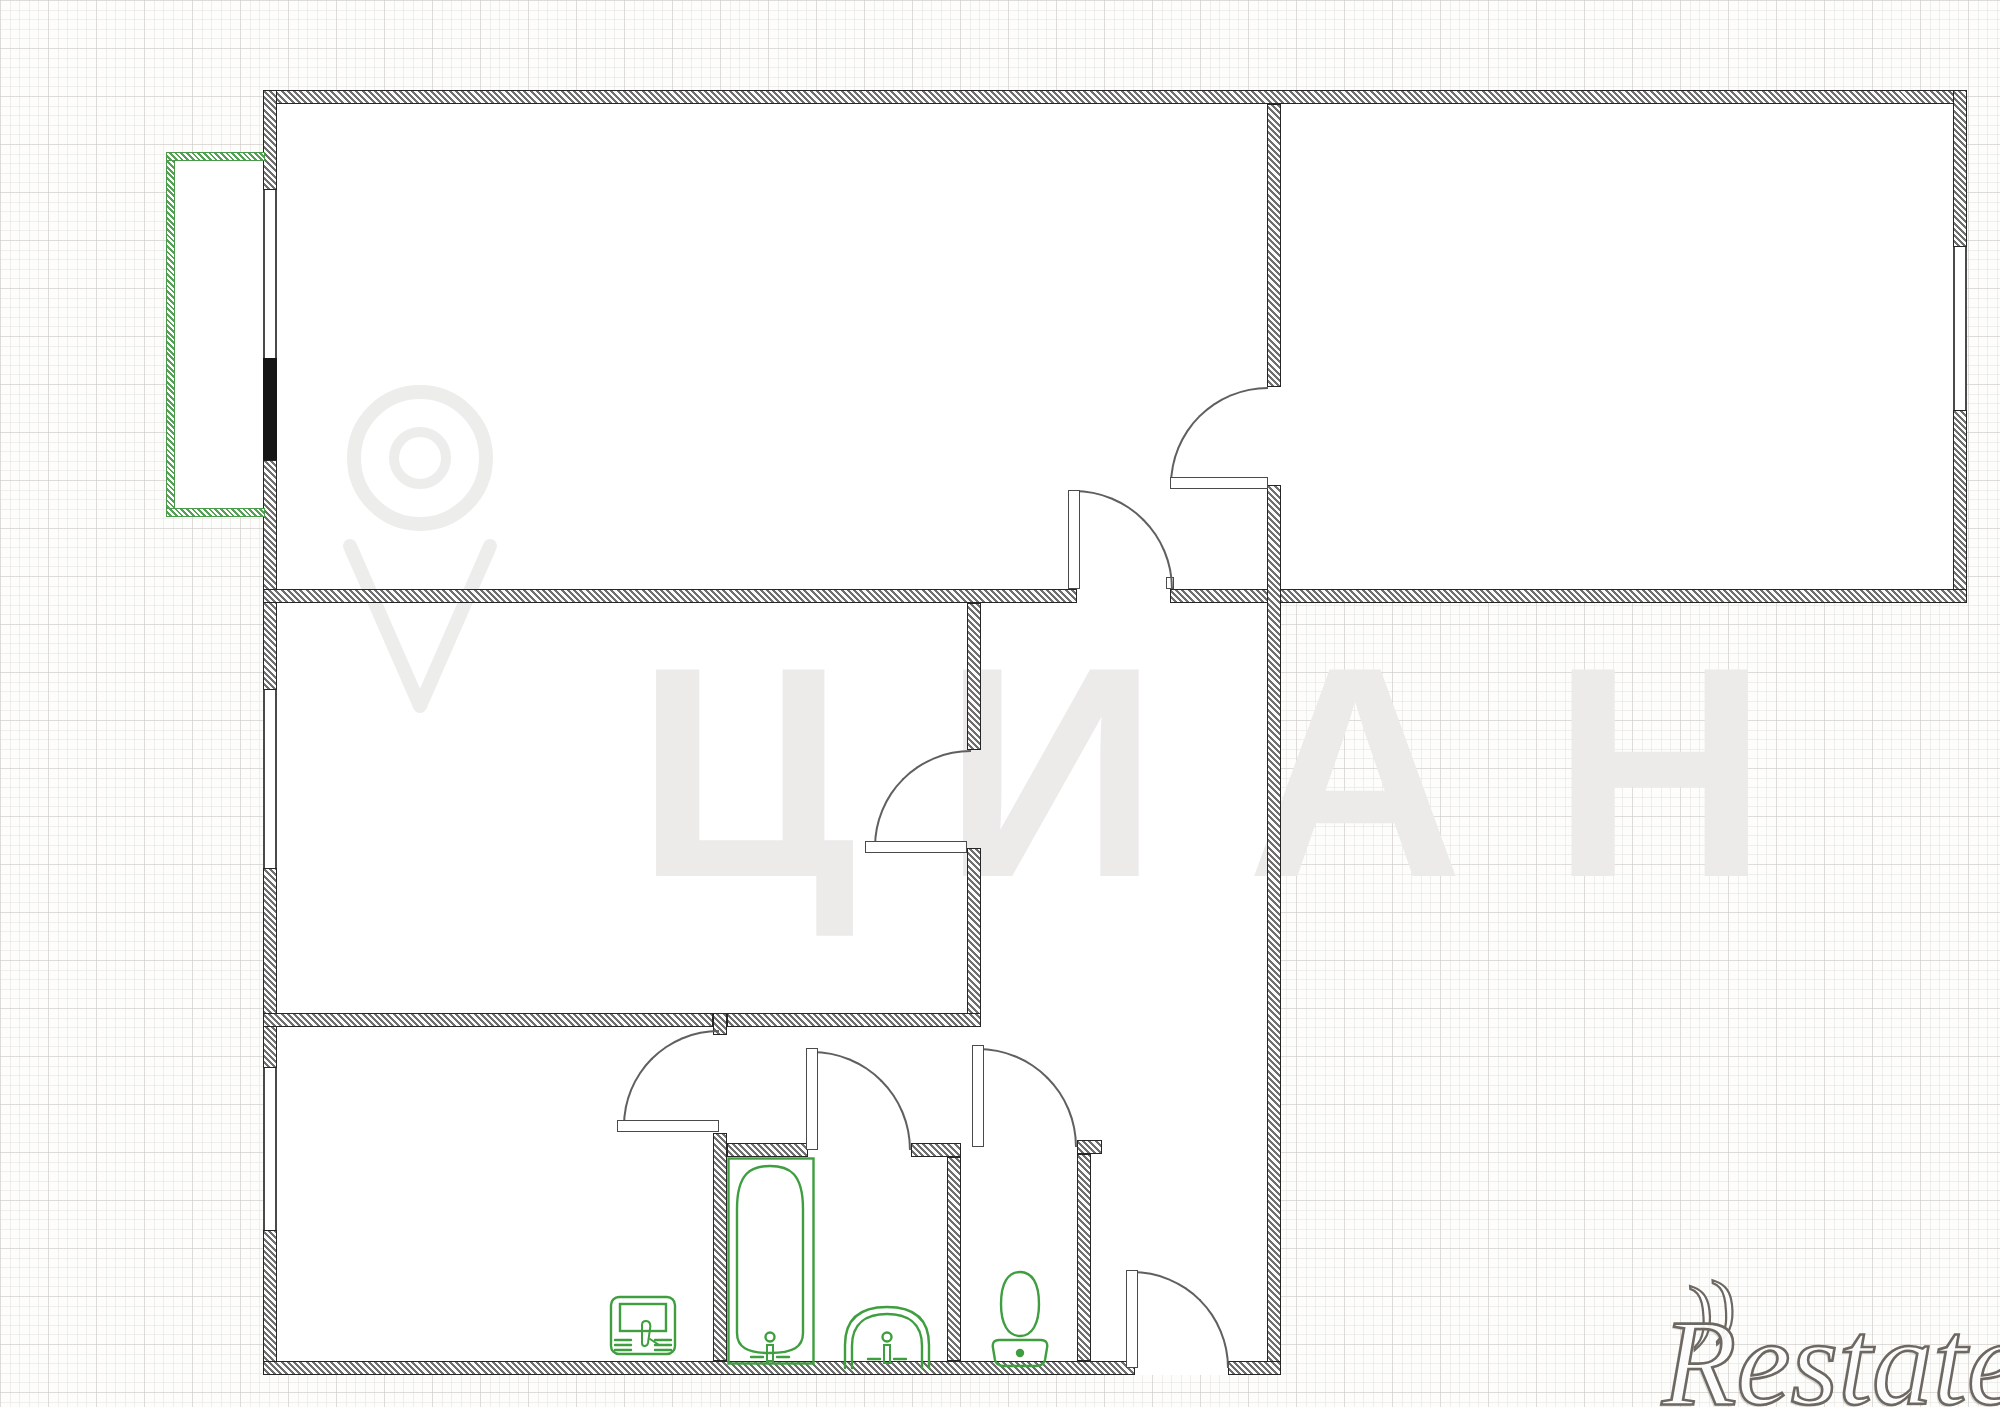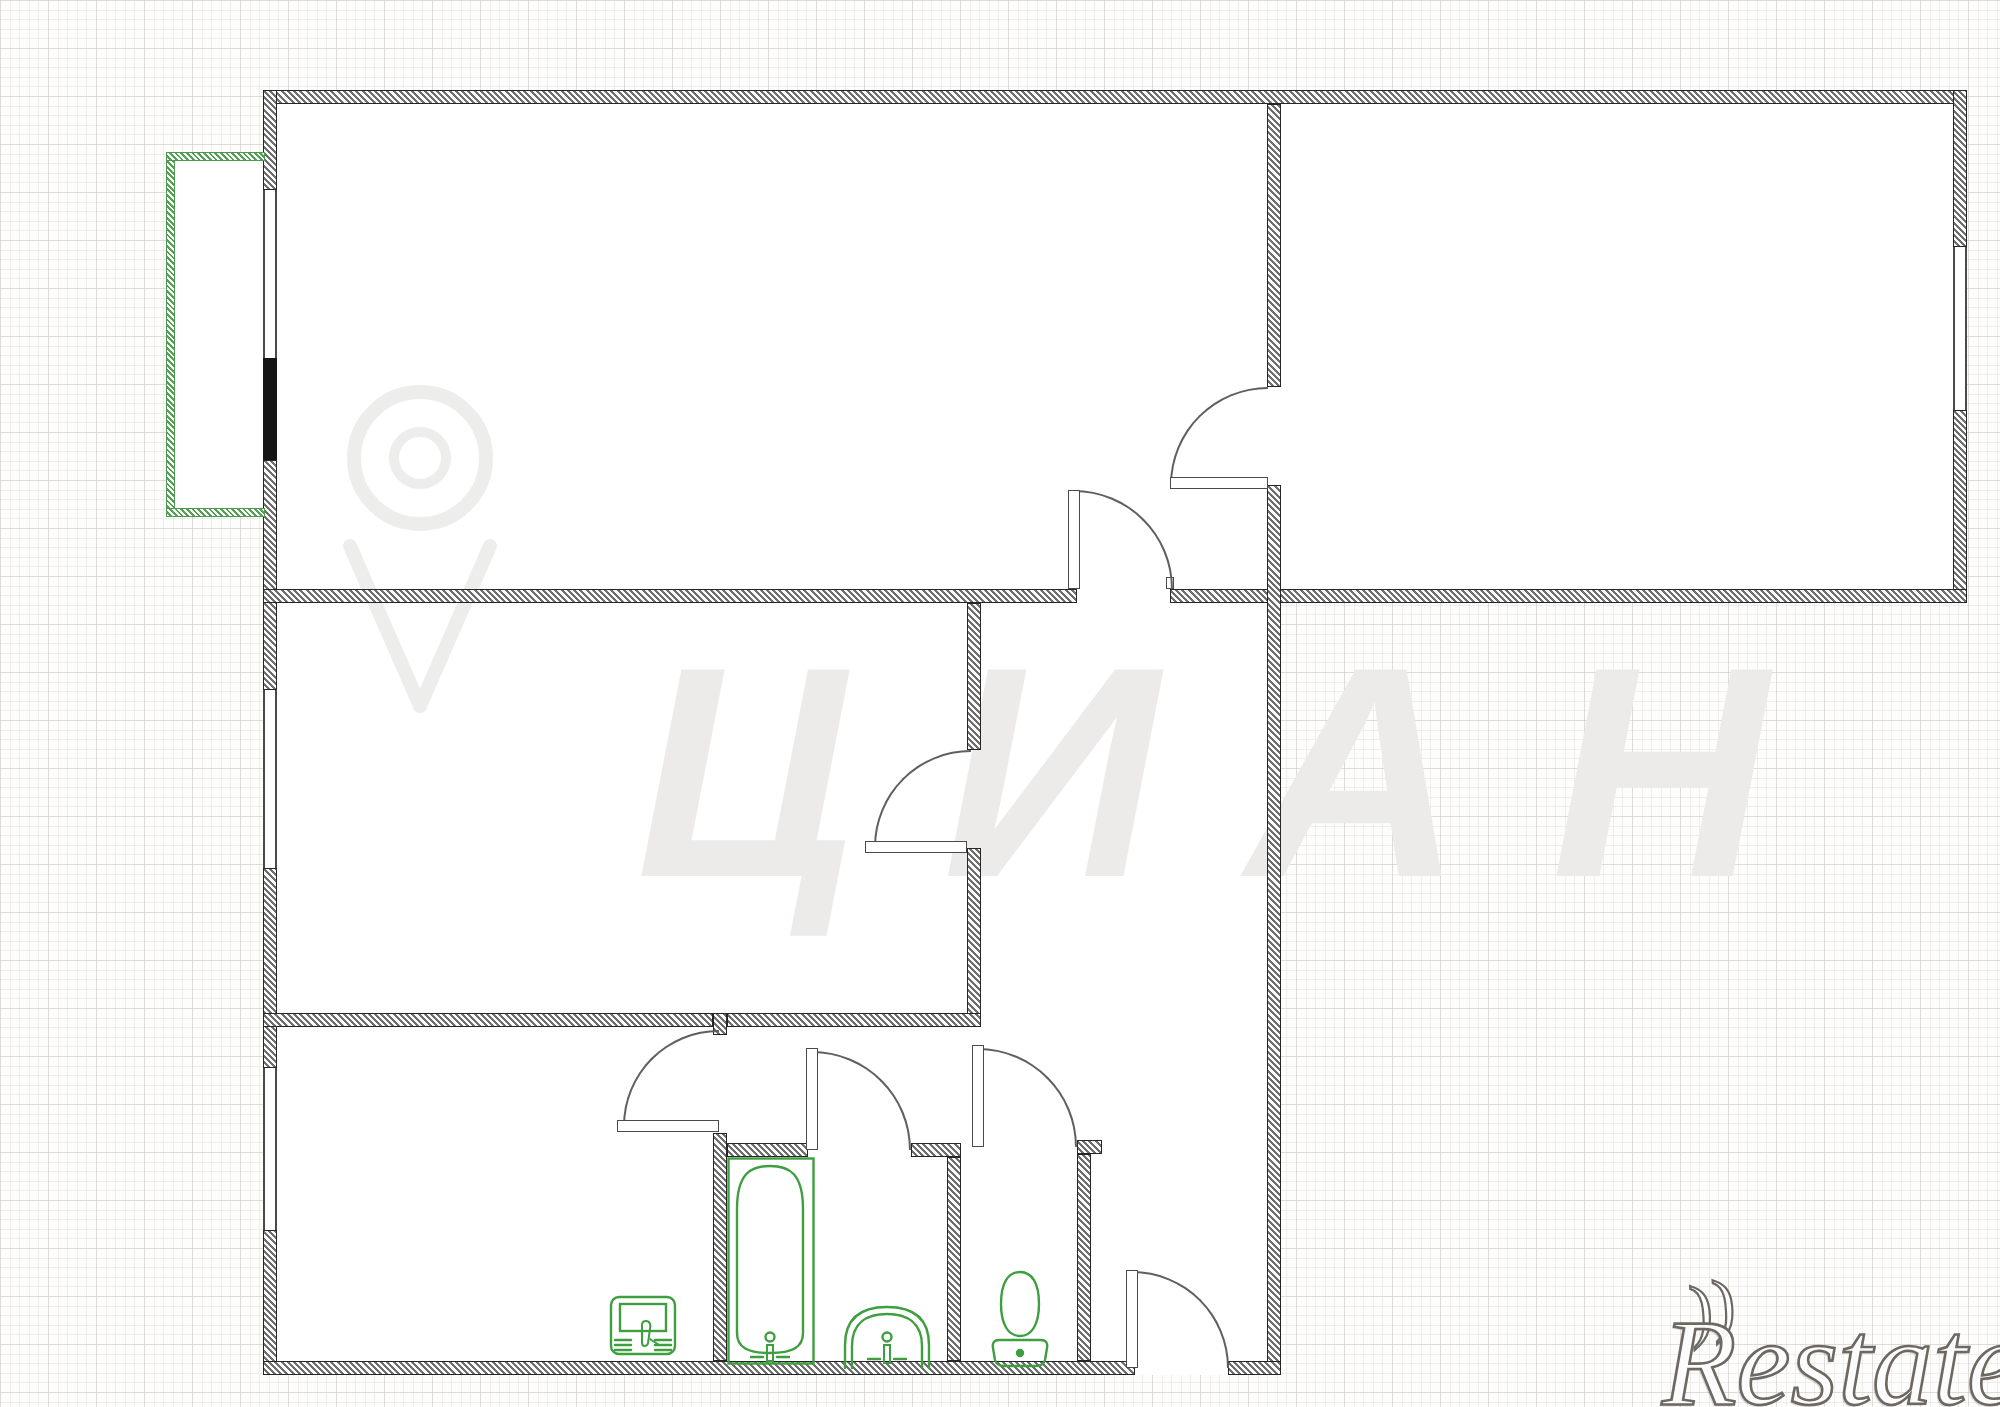--- a/index.html
+++ b/index.html
@@ -25,21 +25,21 @@
   }
   .window{background:#fff;border-left:2px solid #4a4a4a;border-right:2px solid #4a4a4a;}
   .black{background:#151515;}
   .leaf{background:#fff;border:1.6px solid #4a4a4a;}
   .arc{border:0 solid #5f5f5f;}
   .arc.tr{border-top:2px solid #5f5f5f;border-right:2px solid #5f5f5f;border-top-right-radius:100%;}
   .arc.tl{border-top:2px solid #5f5f5f;border-left:2px solid #5f5f5f;border-top-left-radius:100%;}
   .wm-letters{
     position:absolute;left:636px;top:622px;
     font-size:300px;font-weight:700;letter-spacing:88px;line-height:1;
-    color:#edeaea;user-select:none;white-space:nowrap;font-style:italic;
+    color:#edeaea;user-select:none;white-space:nowrap;
   }
   .wm-pin{position:absolute;left:328px;top:368px;}
   .wm-restate{
     position:absolute;left:1662px;top:1302px;
     font-family:"Liberation Serif",serif;font-style:italic;
     font-size:122px;line-height:1;color:rgba(255,255,255,.92);
     -webkit-text-stroke:2.6px #6e6862;white-space:nowrap;
     text-shadow:-2px 2px 0 rgba(120,112,108,.25);
   }
   .wm-flourish{

